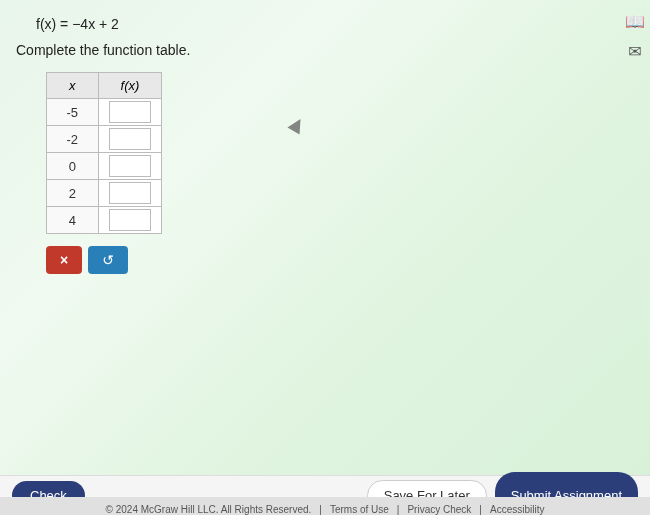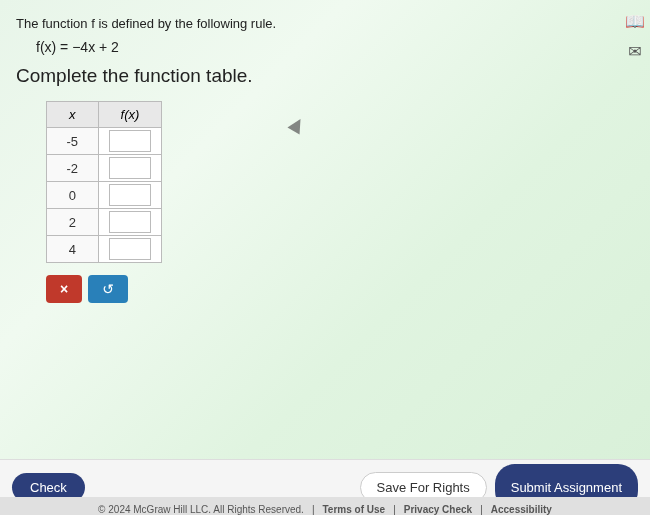--- a/index.html
+++ b/index.html
@@ -46,21 +46,21 @@
     }
 
     .function-rule {
       font-size: 14px;
       color: #222;
       margin-bottom: 10px;
       padding-left: 20px;
     }
 
     .complete-text {
-      font-size: 19px;
+      font-size: 14px;
       color: #222;
       margin-bottom: 14px;
     }
 
     
     .function-table {
       border-collapse: collapse;
       margin-left: 30px;
       margin-bottom: 12px;
     }
@@ -145,21 +145,21 @@
       transform: rotate(30deg);
       opacity: 0.7;
     }
 
     
     .footer-bar {
       position: absolute;
       bottom: 0;
       left: 0;
       right: 0;
-      height: 56px;
+      height: 40px;
       background: #f5f5f5;
       border-top: 1px solid #ddd;
       display: flex;
       align-items: center;
       justify-content: space-between;
       padding: 0 12px;
     }
 
     .btn-check {
       background: #2c3e7a;
@@ -209,40 +209,38 @@
       align-items: flex-end;
       justify-content: center;
       font-size: 10px;
       color: #555;
       gap: 8px;
     }
 
     .copyright-bar a {
       color: #555;
       text-decoration: none;
-      font-weight: bold;
     }
 
     .footer-wrapper {
       position: absolute;
       bottom: 0;
       left: 0;
       right: 0;
     }
   </style>
 </head>
 <body>
 
 <div class="sidebar-icons">
   <div class="sidebar-icon">📖</div>
   <div class="sidebar-icon">✉</div>
 </div>
 
 <div class="main-content">
-  <p class="intro-text">The function f is defined by the following rule.</p>
 
   <p class="function-rule">
     <span>f(x) = −4x + 2</span>
   </p>
 
   <p class="complete-text">Complete the function table.</p>
 
   <table class="function-table">
     <thead>
       <tr>
@@ -279,21 +277,21 @@
     <button class="btn-undo">↺</button>
   </div>
 </div>
 
 <div class="cursor"></div>
 
 <div class="footer-wrapper">
   <div class="footer-bar">
     <button class="btn-check">Check</button>
     <div class="footer-right">
-      <button class="btn-save-later">Save For Rights</button>
+      <button class="btn-save-later">Save For Later</button>
       <button class="btn-submit">Submit Assignment</button>
     </div>
   </div>
   <div class="copyright-bar">
     <span>© 2024 McGraw Hill LLC. All Rights Reserved.</span>
     <span>|</span>
     <a>Terms of Use</a>
     <span>|</span>
     <a>Privacy Check</a>
     <span>|</span>

